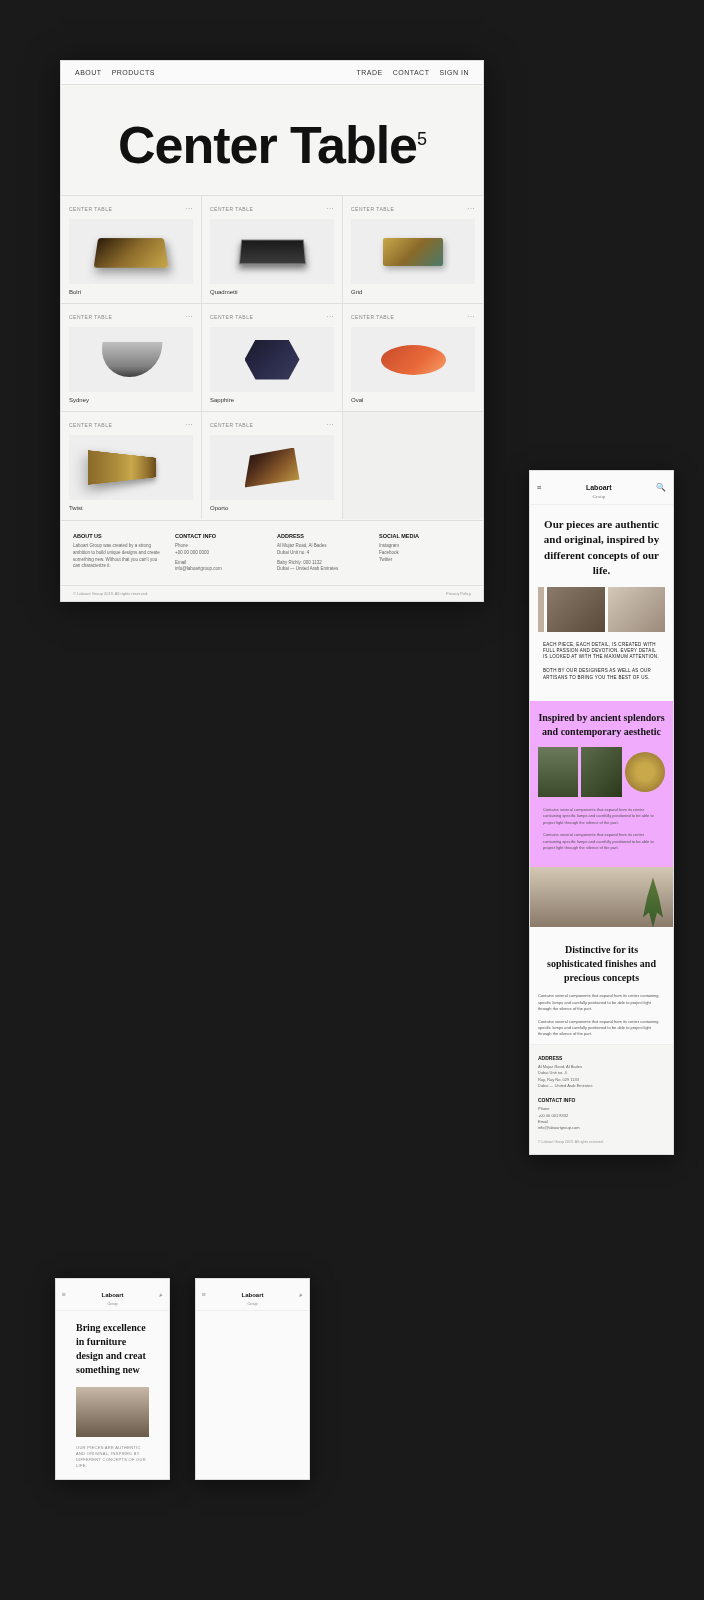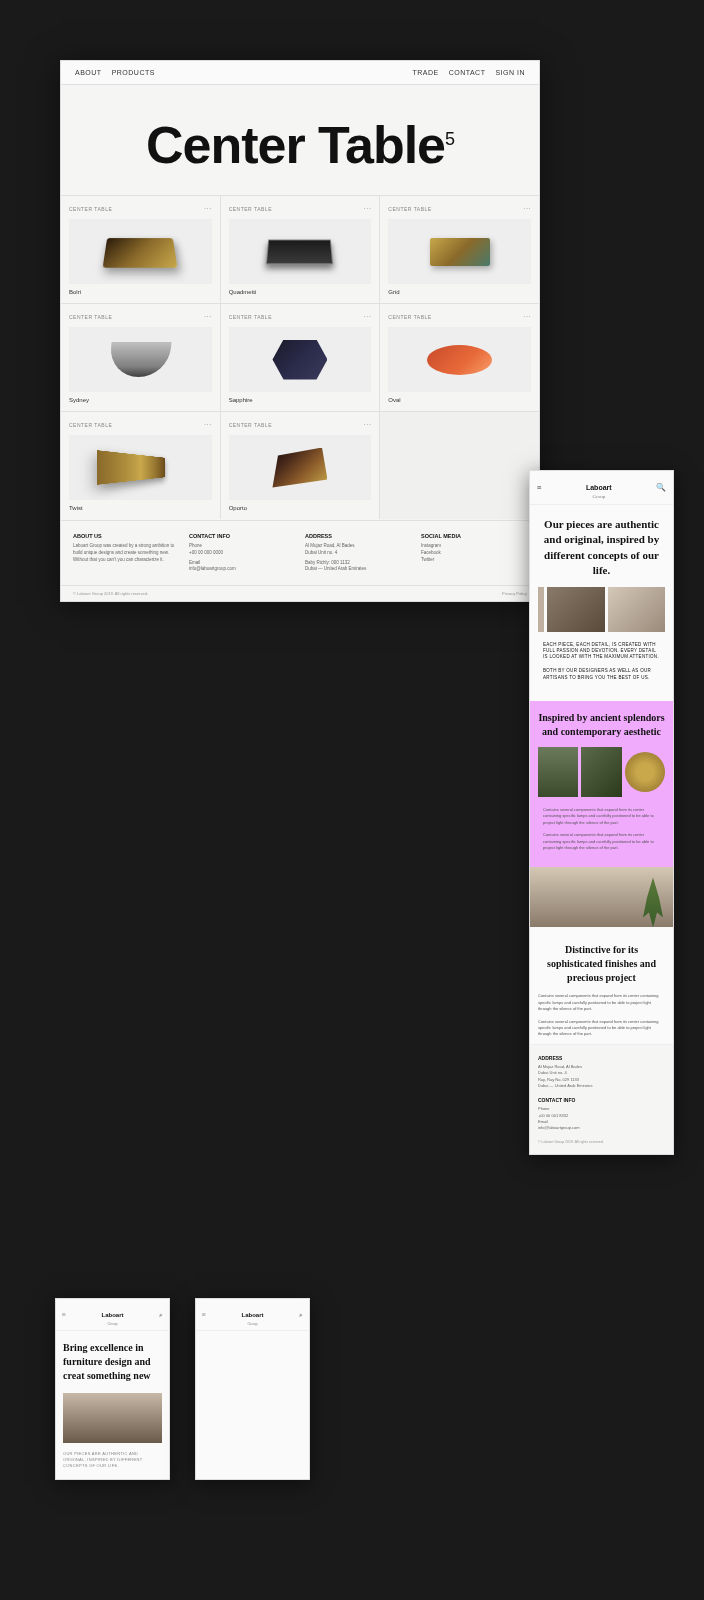--- a/index.html
+++ b/index.html
@@ -10,21 +10,21 @@
       font-family: 'Georgia', serif;
       position: relative;
       overflow-x: hidden;
     }
 
     
     .desktop-panel {
       position: absolute;
       top: 60px;
       left: 60px;
-      width: 480px;
+      width: 424px;
       background: #f5f5f3;
       border: 1px solid #ddd;
       box-shadow: 0 4px 30px rgba(0,0,0,0.5);
     }
 
     .desktop-nav {
       display: flex;
       justify-content: space-between;
       align-items: center;
       padding: 8px 14px;
@@ -427,21 +427,21 @@
       color: #111;
       font-family: Arial, sans-serif;
     }
     .small-logo-sub {
       font-size: 4px;
       color: #888;
       display: block;
     }
 
     .small-panel-content {
-      padding: 10px 7px;
+      padding: 10px 20px;
     }
     .small-panel-title {
       font-size: 10px;
       font-weight: 700;
       color: #111;
       line-height: 1.4;
       font-family: Georgia, serif;
       margin-bottom: 10px;
     }
     .small-panel-img {
@@ -674,21 +674,21 @@
       <div class="mobile-img2 gold"></div>
     </div>
     <div class="mobile-desc-text">Contains several components that expand from its center containing specific lamps and carefully positioned to be able to project light through the silence of the part.</div>
     <div class="mobile-desc-text">Contains several components that expand from its center containing specific lamps and carefully positioned to be able to project light through the silence of the part.</div>
   </div>
 
   <div class="mobile-img3-box">
     <div class="mobile-plant"></div>
   </div>
 
-  <div class="mobile-section3-title">Distinctive for its sophisticated finishes and precious project</div>
+  <div class="mobile-section3-title">Distinctive for its sophisticated finishes and precious concepts</div>
   <div class="mobile-bottom-text">Contains several components that expand from its center containing specific lamps and carefully positioned to be able to project light through the silence of the part.</div>
   <div class="mobile-bottom-text">Contains several components that expand from its center containing specific lamps and carefully positioned to be able to project light through the silence of the part.</div>
 
   <div class="mobile-footer-section">
     <div class="mobile-footer-label">ADDRESS</div>
     <div class="mobile-footer-info">
       <div>Al Mujaz Road, Al Bades</div>
       <div>Dubai Unit no. 4</div>
       <div>Ray, Ray No. 029 1133</div>
       <div>Dubai — United Arab Emirates</div>

